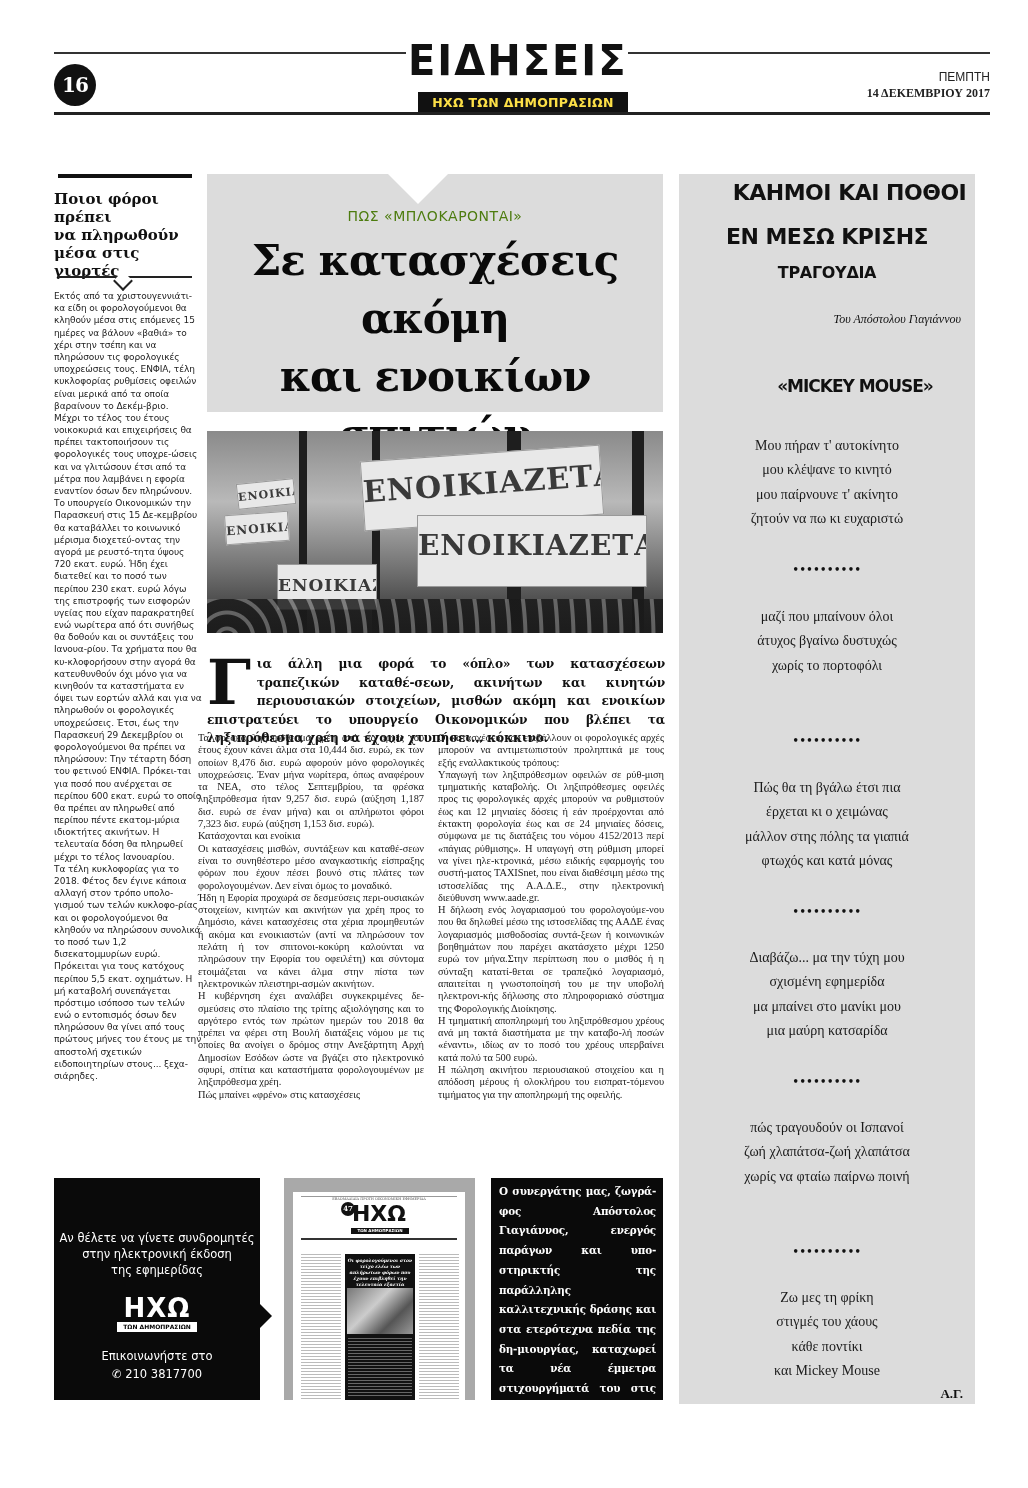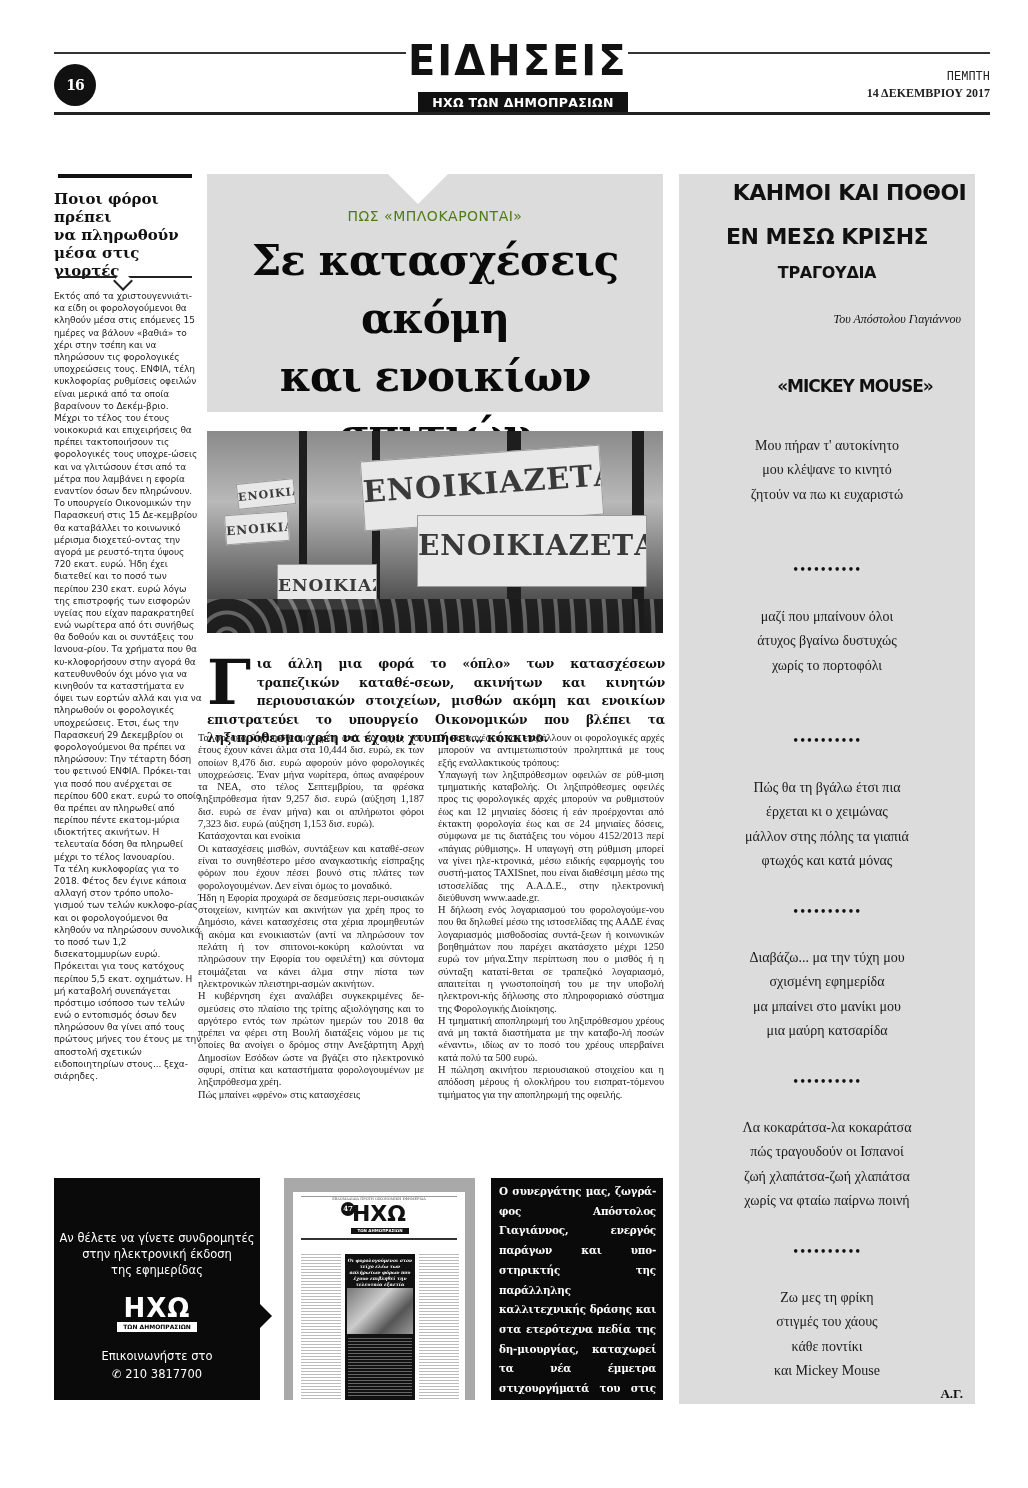--- a/index.html
+++ b/index.html
@@ -4,26 +4,26 @@
 <style>
   * { box-sizing: border-box; margin: 0; padding: 0; }
   html, body { width: 1028px; height: 1488px; background: #ffffff; overflow: hidden; }
   body { position: relative; font-family: "DejaVu Serif", serif; color: #111; }
 
   
   .hdr-line-top-left { position: absolute; left: 54px; top: 52px; width: 352px; height: 2px; background: #333; }
   .hdr-line-top-right { position: absolute; left: 628px; top: 52px; width: 362px; height: 2px; background: #333; }
   .hdr-line-bottom { position: absolute; left: 54px; top: 112px; width: 936px; height: 3px; background: #222; }
   .page-num { position: absolute; left: 54px; top: 64px; width: 42px; height: 42px; border-radius: 50%; background: #111; color: #fff;
-    font-family: "DejaVu Serif", serif; font-size: 14px; font-weight: bold; display: flex; align-items: center; justify-content: center; letter-spacing: -1px; }
+    font-family: "DejaVu Serif", serif; font-size: 20px; font-weight: bold; display: flex; align-items: center; justify-content: center; letter-spacing: -1px; }
   .mast-title { position: absolute; left: 408px; top: 38px; width: 218px; text-align: center; font-family: "DejaVu Sans", sans-serif;
     font-weight: bold; font-size: 40px; letter-spacing: 2px; line-height: 44px; transform: scaleY(1.05); }
-  .mast-sub { position: absolute; left: 418px; top: 92px; width: 210px; height: 22px; background: #111; color: #ffffff; text-align: center;
+  .mast-sub { position: absolute; left: 418px; top: 92px; width: 210px; height: 22px; background: #111; color: #fde047; text-align: center;
     font-family: "DejaVu Sans", sans-serif; font-weight: bold; font-size: 12.5px; line-height: 22px; letter-spacing: 0.3px; }
-  .hdr-day { position: absolute; right: 38px; top: 70px; text-align: left; font-family: Liberation Mono, monospace; font-size: 12px; color: #222; }
+  .hdr-day { position: absolute; right: 38px; top: 70px; text-align: left; font-family: Liberation Sans, sans-serif; font-size: 12px; color: #222; }
   .hdr-date { position: absolute; right: 38px; top: 86px; text-align: right; font-family: "Liberation Serif", serif; font-size: 12px; font-weight: bold; color: #222; }
 
   
   .left-topbar { position: absolute; left: 58px; top: 174px; width: 134px; height: 4px; background: #111; }
   .left-title { position: absolute; left: 54px; top: 190px; width: 142px; text-align: left; font-family: "DejaVu Serif", serif;
     font-weight: bold; font-size: 15px; line-height: 18px; }
   .left-divider { position: absolute; left: 58px; top: 276px; width: 134px; height: 2px; background: #222; }
   .left-chevron { position: absolute; left: 116px; top: 274px; width: 14px; height: 14px; border-right: 2px solid #222; border-bottom: 2px solid #222;
     transform: rotate(45deg); background: #fff; }
   .left-body { position: absolute; left: 54px; top: 290px; width: 148px; font-family: "DejaVu Sans", sans-serif; font-size: 9px; line-height: 12.18px;
@@ -189,20 +189,21 @@
 <div class="poem-box"></div>
 <div class="poem-title1">ΚΑΗΜΟΙ ΚΑΙ ΠΟΘΟΙ</div>
 <div class="poem-title2">ΕΝ ΜΕΣΩ ΚΡΙΣΗΣ</div>
 <div class="poem-title3">ΤΡΑΓΟΥΔΙΑ</div>
 <div class="poem-byline">Του Απόστολου Γιαγιάννου</div>
 <div class="poem-name">«MICKEY MOUSE»</div>
 
 <div class="stanza" style="top:434px;">
   <div>Μου πήραν τ' αυτοκίνητο</div>
   <div>μου κλέψανε το κινητό</div>
+  <div>μου παίρνουνε τ' ακίνητο</div>
   <div>ζητούν να πω κι ευχαριστώ</div>
 </div>
 <div class="dots" style="top:564px;">••••••••••</div>
 
 <div class="stanza" style="top:605px;">
   <div>μαζί που μπαίνουν όλοι</div>
   <div>άτυχος βγαίνω δυστυχώς</div>
   <div>χωρίς το πορτοφόλι</div>
 </div>
 <div class="dots" style="top:735px;">••••••••••</div>
@@ -217,21 +218,20 @@
 
 <div class="stanza" style="top:946px;">
   <div>Διαβάζω... μα την τύχη μου</div>
   <div>σχισμένη εφημερίδα</div>
   <div>μα μπαίνει στο μανίκι μου</div>
   <div>μια μαύρη κατσαρίδα</div>
 </div>
 <div class="dots" style="top:1076px;">••••••••••</div>
 
 <div class="stanza" style="top:1116px;">
-  <div>Λα κοκαράτσα-λα κοκαράτσα</div>
   <div>πώς τραγουδούν οι Ισπανοί</div>
   <div>ζωή χλαπάτσα-ζωή χλαπάτσα</div>
   <div>χωρίς να φταίω παίρνω ποινή</div>
 </div>
 <div class="dots" style="top:1246px;">••••••••••</div>
 
 <div class="stanza" style="top:1286px;">
   <div>Ζω μες τη φρίκη</div>
   <div>στιγμές του χάους</div>
   <div>κάθε ποντίκι</div>

